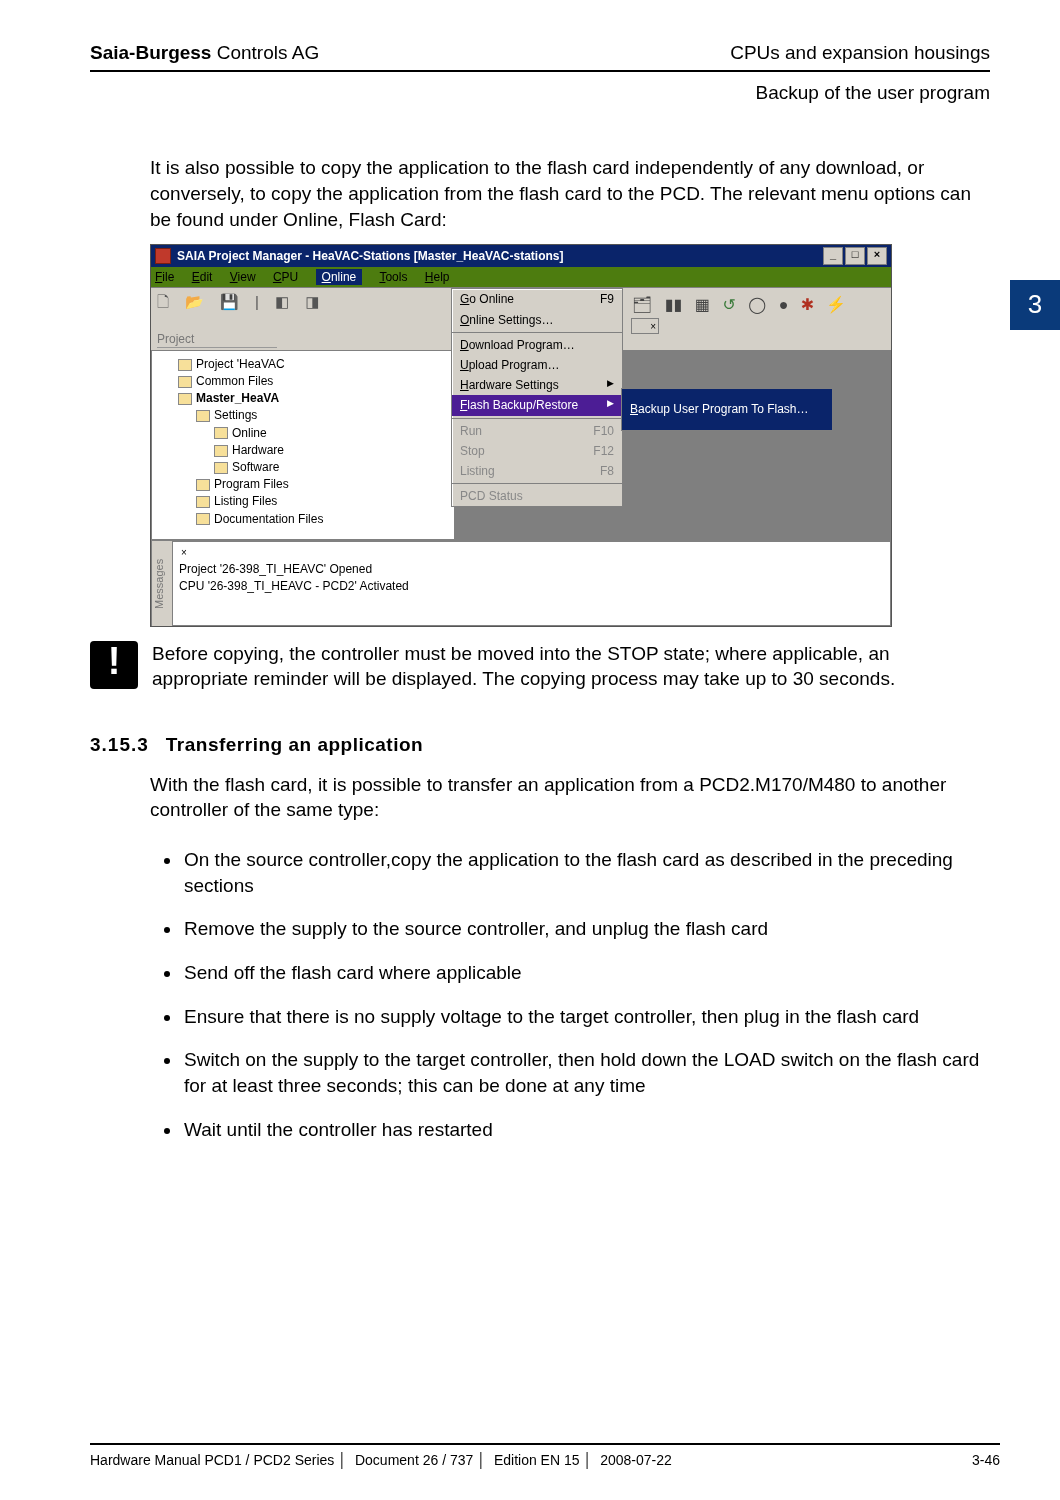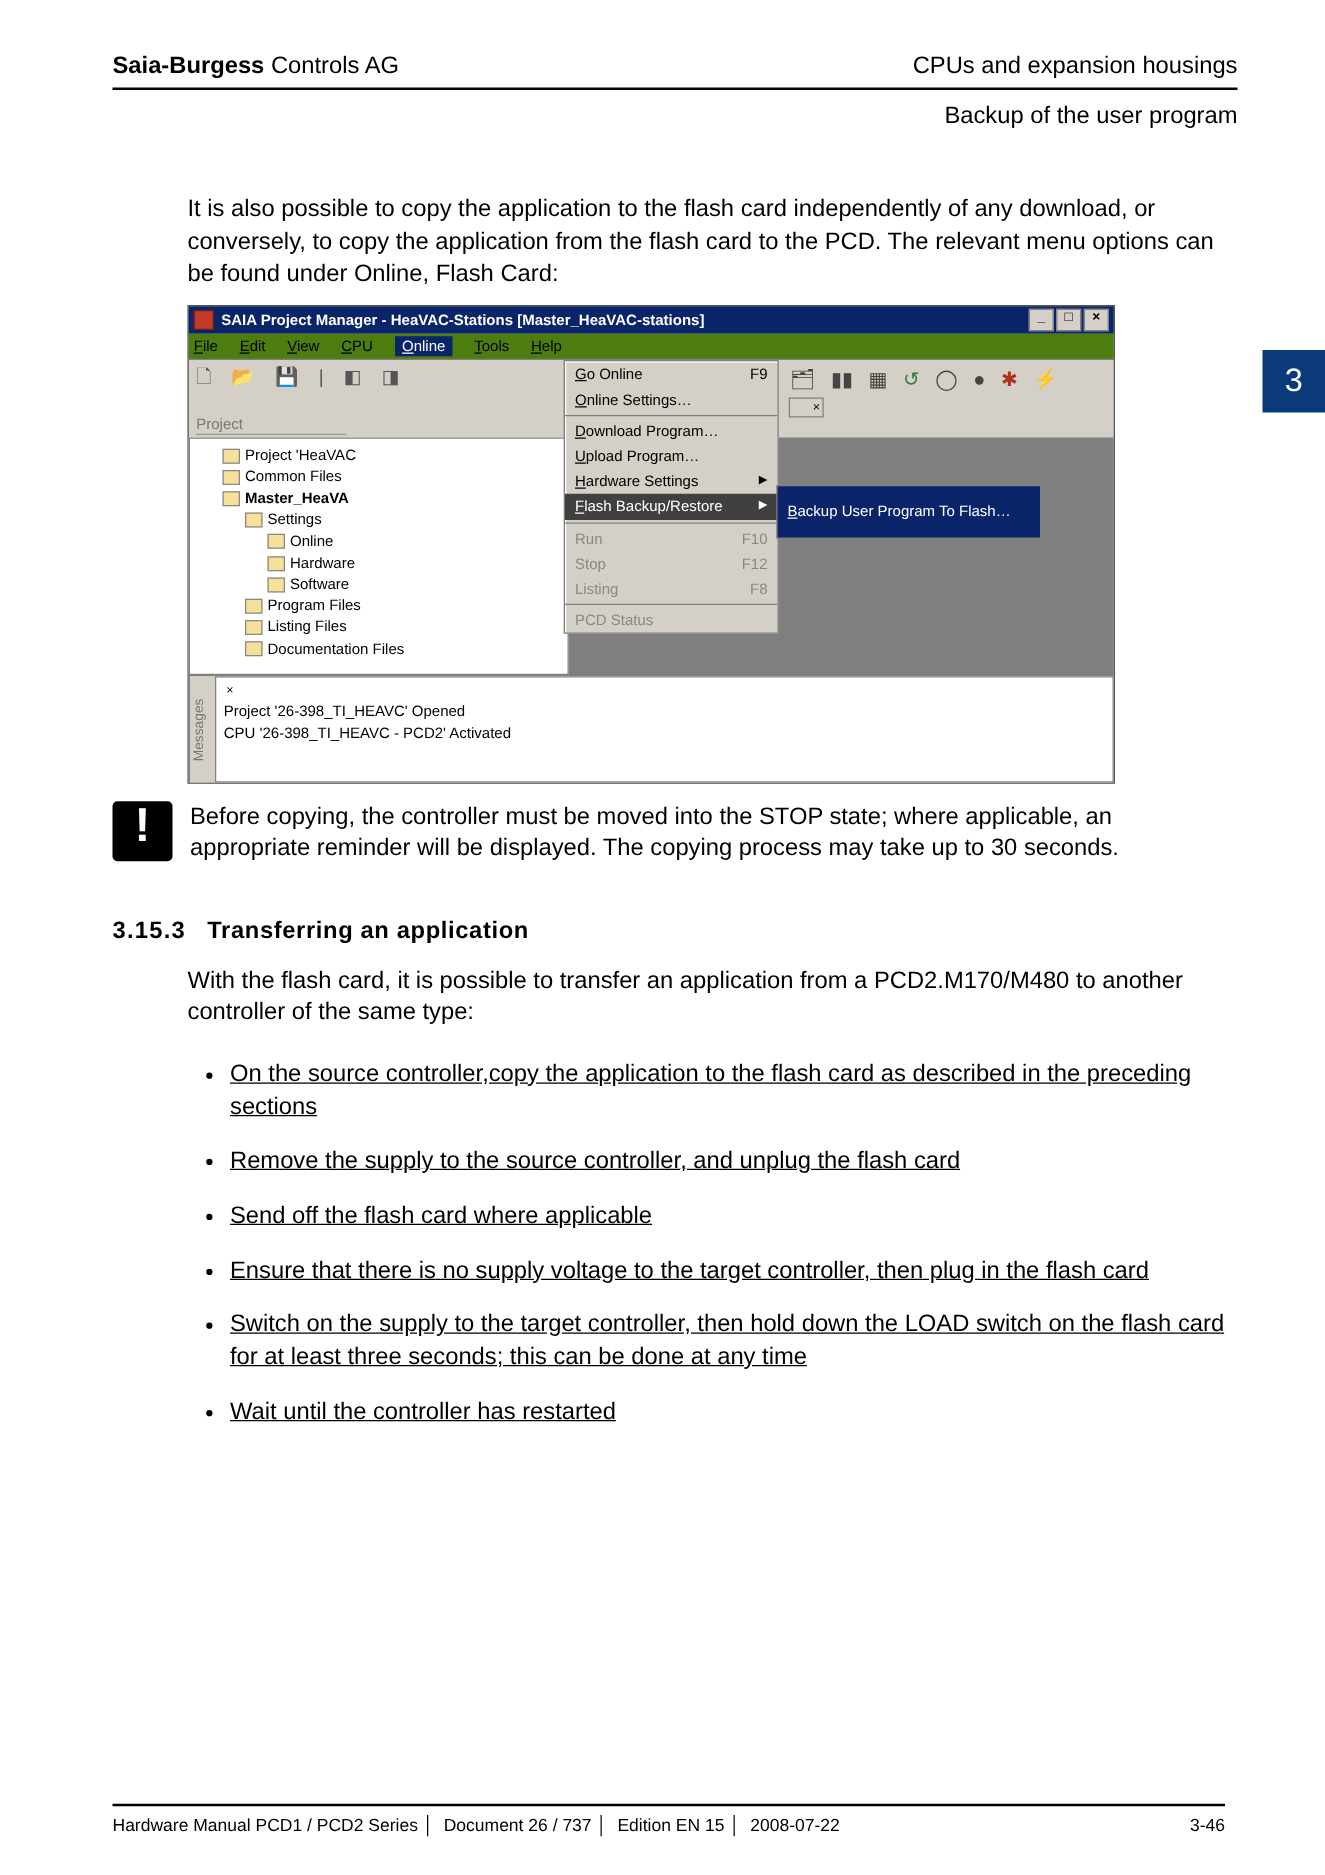--- a/index.html
+++ b/index.html
@@ -34,25 +34,25 @@
     width:48px;height:48px;background:#000;color:#fff;border-radius:4px;
     font-size:38px;font-weight:700;text-align:center;line-height:40px;
     margin-right:14px;flex:0 0 48px;
   }
   .warn-icon::after{content:"!";}
   .warn-text{flex:1;}
   
   .sec-no{display:inline-block;width:70px;font-weight:700;letter-spacing:1px;}
   .sec-heading{font-weight:700;letter-spacing:.5px;margin:0 0 14px 0;}
   
-  ul.bullets{list-style:disc;padding-left:92px;margin:24px 0 0 0;text-decoration:underline;}
+  ul.bullets{list-style:disc;padding-left:92px;margin:24px 0 0 0;}
   ul.bullets li{margin:0 0 18px 0;padding-left:2px;}
   
   .ftr{
-    position:absolute;left:90px;right:80px;bottom:30px;
+    position:absolute;left:90px;right:60px;bottom:30px;
     border-top:2px solid #000;padding-top:6px;
     display:flex;justify-content:space-between;
     font-size:14px;
   }
   .ftr .sep{margin:0 4px;}
 
   
   .shot{
     margin:12px 0 12px 60px;
     width:740px;
@@ -88,21 +88,21 @@
   .dropdown{
     position:absolute;left:300px;top:0;width:170px;
     background:#d4d0c8;border:1px solid #808080;
     box-shadow:1px 1px 0 #fff inset;
     font-size:12px;
   }
   .dropdown .mi{padding:2px 8px;display:flex;justify-content:space-between;}
   .dropdown .mi u{text-decoration:underline;}
   .dropdown .sep{border-top:1px solid #808080;margin:2px 0;}
   .dropdown .disabled{color:#888;}
-  .dropdown .hover{background:#404040;color:#fff;}
+  .dropdown .hover{background:#4c1d95;color:#fff;}
   .dropdown .arrow::after{content:"▶";font-size:9px;margin-left:6px;}
   
   .submenu{
     position:absolute;left:470px;top:100px;width:210px;
     background:#d4d0c8;border:1px solid #808080;font-size:12px;
   }
   .submenu .mi{padding:12px 8px;}
   .submenu .hover{background:#0a246a;color:#fff;}
   
   .client{display:flex;height:190px;}

